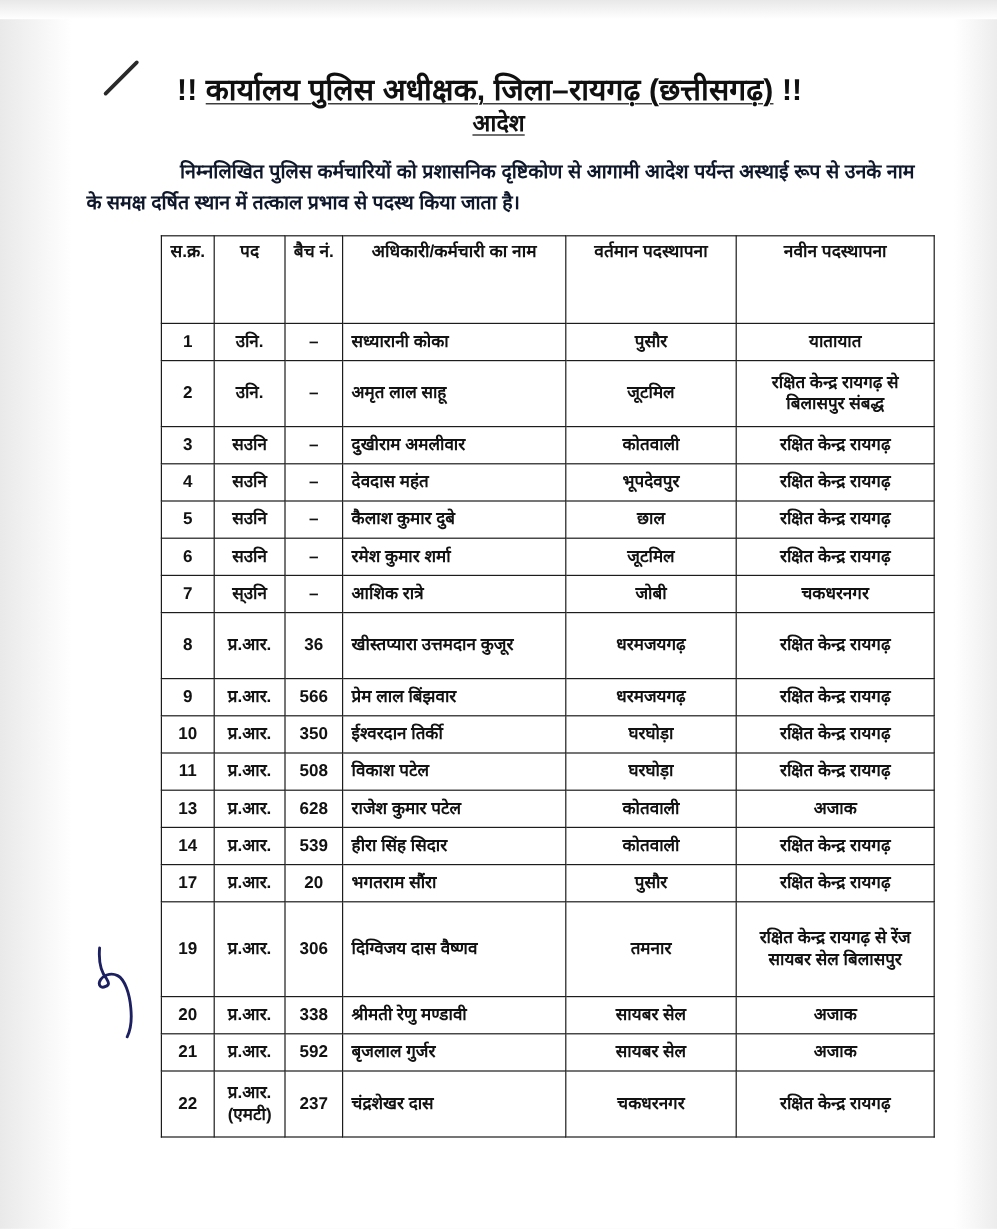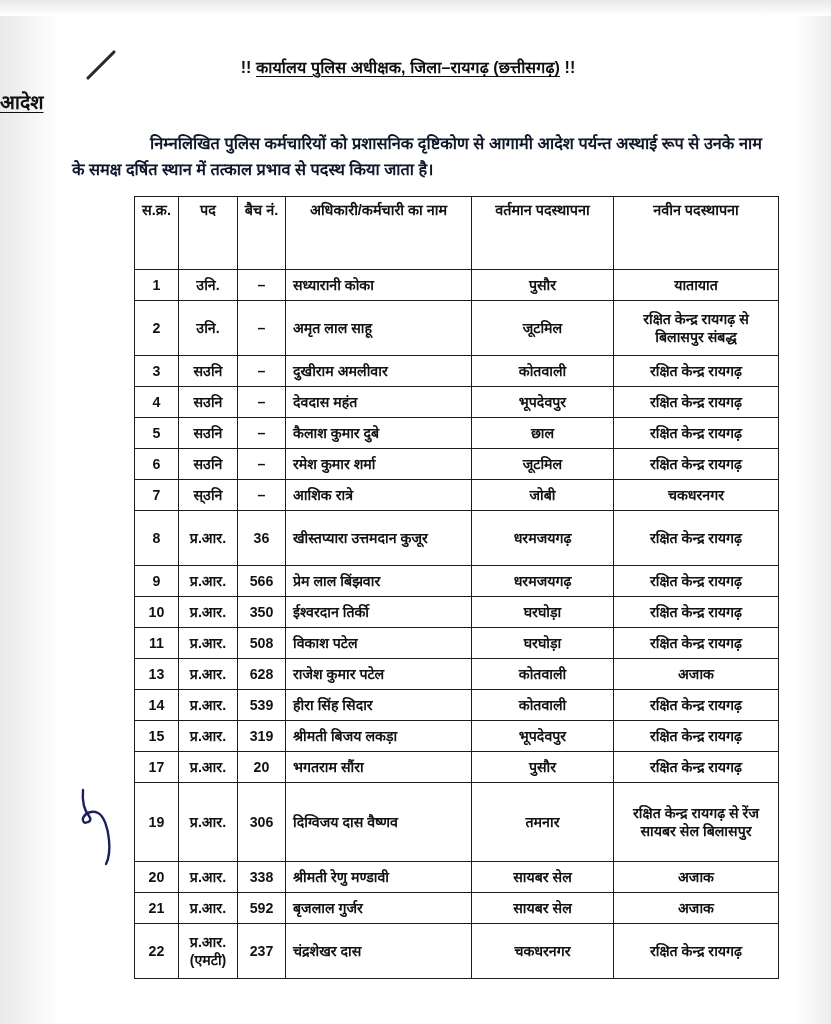--- a/index.html
+++ b/index.html
@@ -64,35 +64,35 @@
     top: 788px;
     z-index: 6;
   }
 
   
   .doc-title {
     position: absolute;
     left: 0; top: 56px;
     width: 816px;
     text-align: center;
-    font-size: 16px;
+    font-size: 25px;
     font-weight: 700;
     color: #101010;
     letter-spacing: 0.1px;
   }
   .doc-title .ul {
     text-decoration: underline;
     text-underline-offset: 3px;
     text-decoration-thickness: 1.4px;
   }
   .doc-subtitle {
     position: absolute;
     left: 0; top: 88px;
     width: 831px;
-    text-align: left;
+    text-align: center;
     font-size: 19.5px;
     font-weight: 700;
     color: #101010;
   }
   .doc-subtitle .ul {
     text-decoration: underline;
     text-underline-offset: 3px;
     text-decoration-thickness: 1.4px;
   }
 
@@ -314,28 +314,20 @@
           </tr>
           <tr class="row-norm">
             <td class="sr-cell">14</td>
             <td>प्र.आर.</td>
             <td class="batch-cell">539</td>
             <td class="name-cell">हीरा सिंह सिदार</td>
             <td>कोतवाली</td>
             <td class="multi">रक्षित केन्द्र रायगढ़</td>
           </tr>
           <tr class="row-norm">
-            <td class="sr-cell">15</td>
-            <td>प्र.आर.</td>
-            <td class="batch-cell">319</td>
-            <td class="name-cell">श्रीमती बिजय लकड़ा</td>
-            <td>भूपदेवपुर</td>
-            <td class="multi">रक्षित केन्द्र रायगढ़</td>
-          </tr>
-          <tr class="row-norm">
             <td class="sr-cell">17</td>
             <td>प्र.आर.</td>
             <td class="batch-cell">20</td>
             <td class="name-cell">भगतराम सौंरा</td>
             <td>पुसौर</td>
             <td class="multi">रक्षित केन्द्र रायगढ़</td>
           </tr>
           <tr class="row-xtall">
             <td class="sr-cell">19</td>
             <td>प्र.आर.</td>

